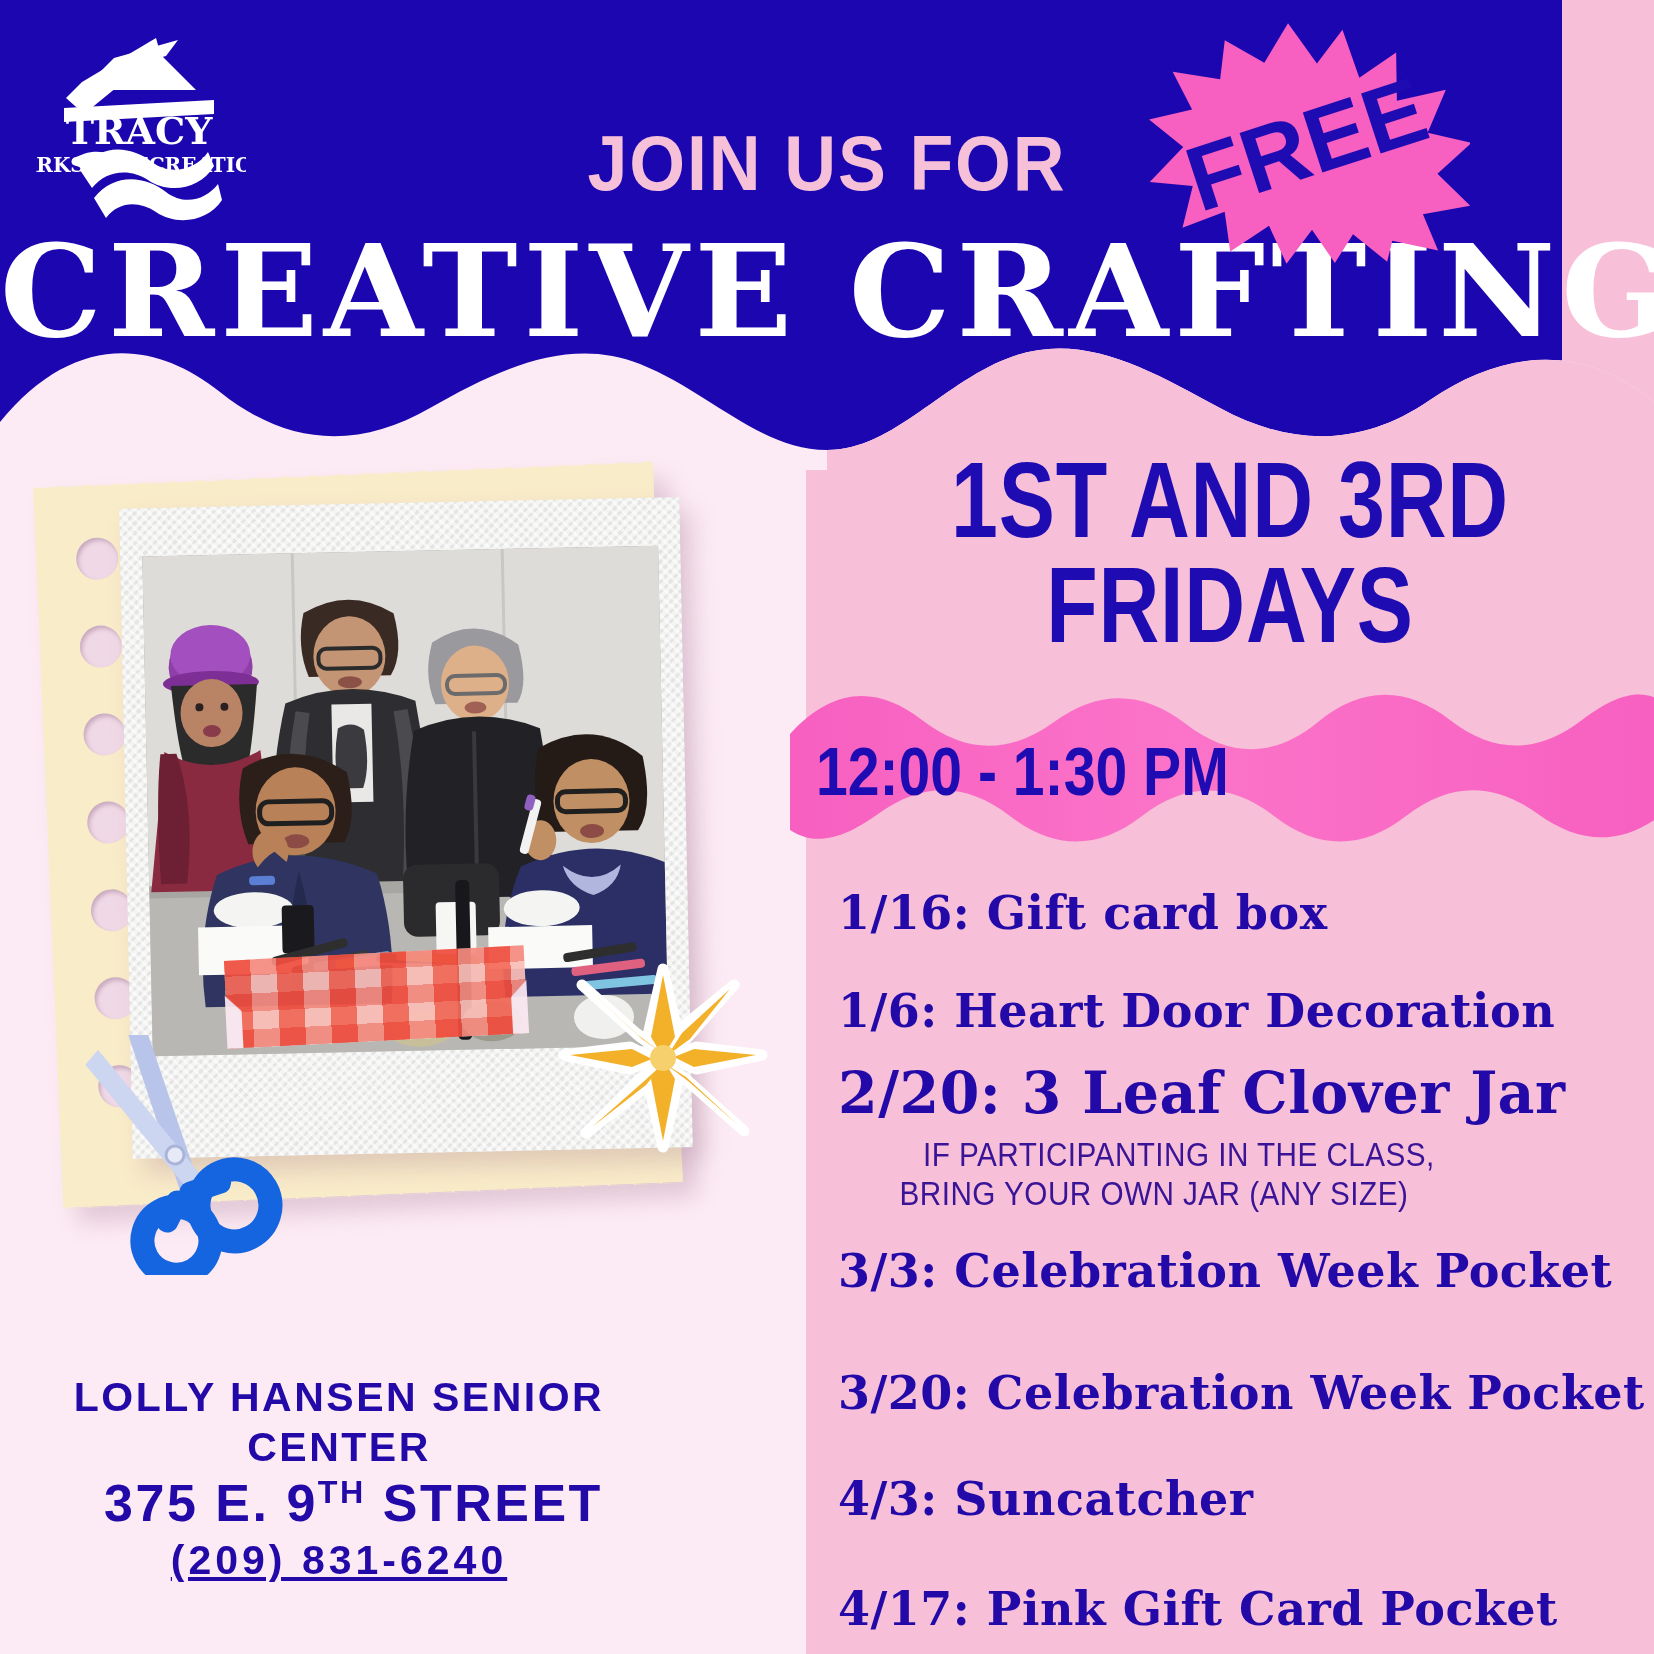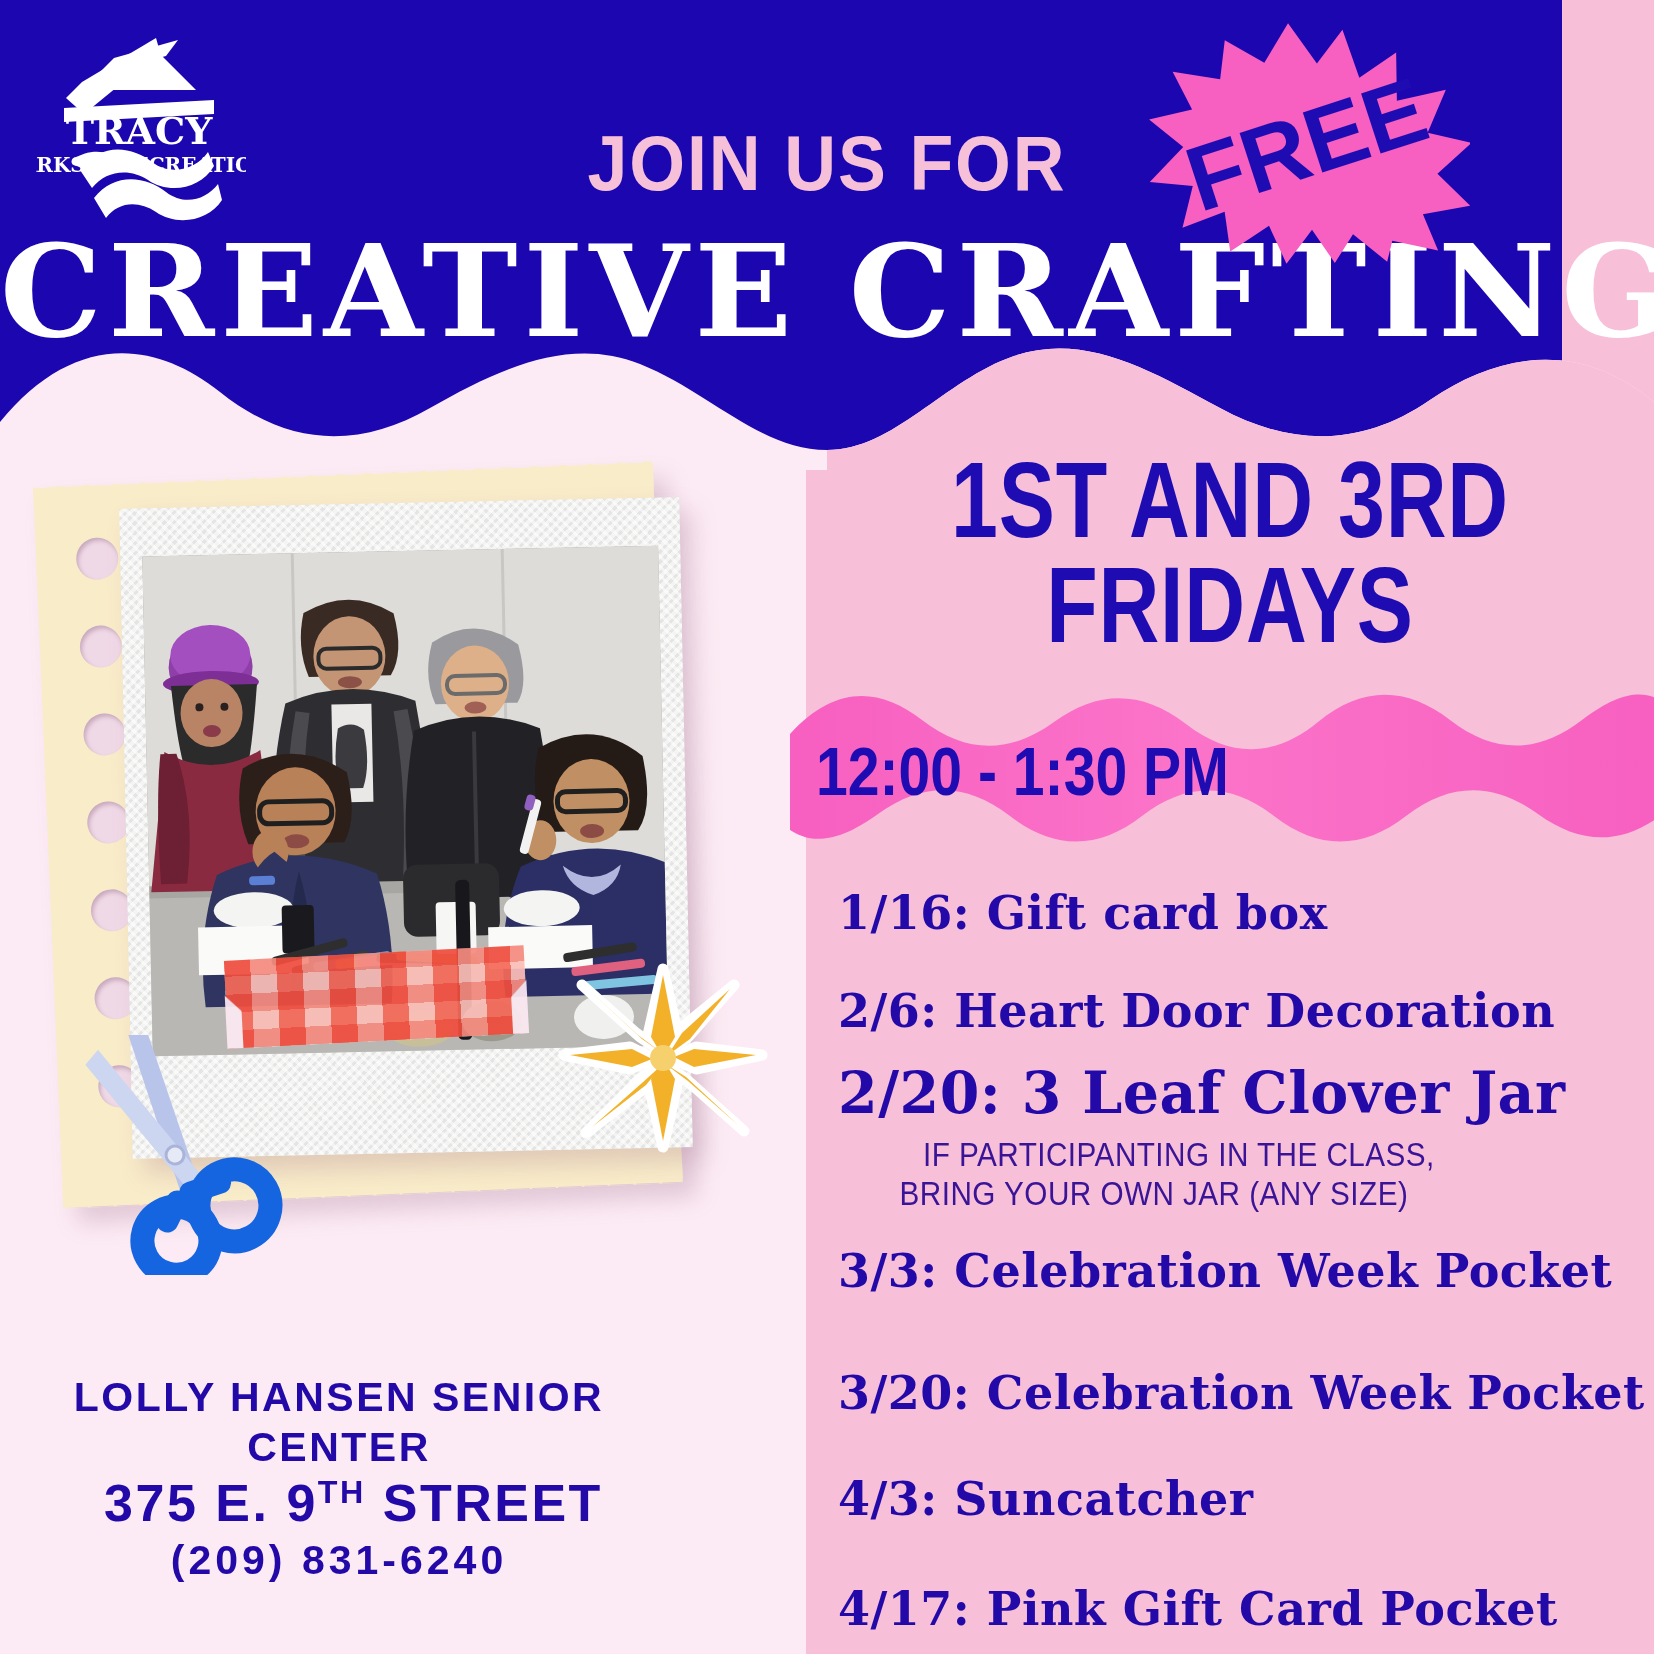--- a/index.html
+++ b/index.html
@@ -119,21 +119,21 @@
   .scissors svg{display:block;width:250px;height:240px;}
 
   
   .address{
     position:absolute;left:0;top:1372px;width:678px;text-align:center;
     color:#2209a8;font-weight:bold;font-size:40px;line-height:1.22;
     letter-spacing:2.5px;font-family:"Liberation Sans", sans-serif;
   }
   .address .l1{font-size:41px;}
   .address .l2{font-size:52px;padding-left:29px;}
-  .address .l3{font-size:41px;letter-spacing:4px;}
+  .address .l3{font-size:41px;letter-spacing:4px;text-decoration:underline;}
   .address sup{font-size:.62em;vertical-align:super;}
 
   
   .days{
     position:absolute;left:806px;top:448px;width:848px;text-align:center;
     color:#1e0bb2;font-weight:bold;font-size:108px;line-height:.97;
     letter-spacing:1px;transform:scaleX(.78);transform-origin:center top;
     font-family:"Liberation Sans", sans-serif;
   }
 
@@ -403,21 +403,21 @@
                L880,118 C836,156 792,156 748,124 C704,92 660,92 616,126
                C572,160 528,160 484,126 C440,92 396,92 352,126 C308,160 264,160 220,126
                C176,92 132,92 88,124 C44,156 18,152 0,140 Z" fill="url(#pinkband)"></path>
     </svg>
     <div class="time-text">12:00 - 1:30 PM</div>
   </div>
 
   <div class="schedule">
     <div class="sched-item" style="font-size:46px;margin-top:6px;">1/16: Gift card box</div>
 
-    <div class="sched-item" style="font-size:46px;margin-top:44px;">2/6: Heart Door Decoration</div>
+    <div class="sched-item" style="font-size:46px;margin-top:44px;">1/6: Heart Door Decoration</div>
 
     <div class="sched-item" style="font-size:57px;margin-top:21px;">2/20: 3 Leaf Clover Jar</div>
     <div class="note" style="margin-top:10px;">IF PARTICIPANTING IN THE CLASS,</div>
     <div class="note" style="padding-left:104px;">BRING YOUR OWN JAR (ANY SIZE)</div>
 
     <div class="sched-item" style="font-size:46px;margin-top:30px;">3/3: Celebration Week Pocket</div>
 
     <div class="sched-item" style="font-size:46px;margin-top:68px;">3/20: Celebration Week Pocket</div>
 
     <div class="sched-item" style="font-size:46px;margin-top:52px;">4/3: Suncatcher</div>

